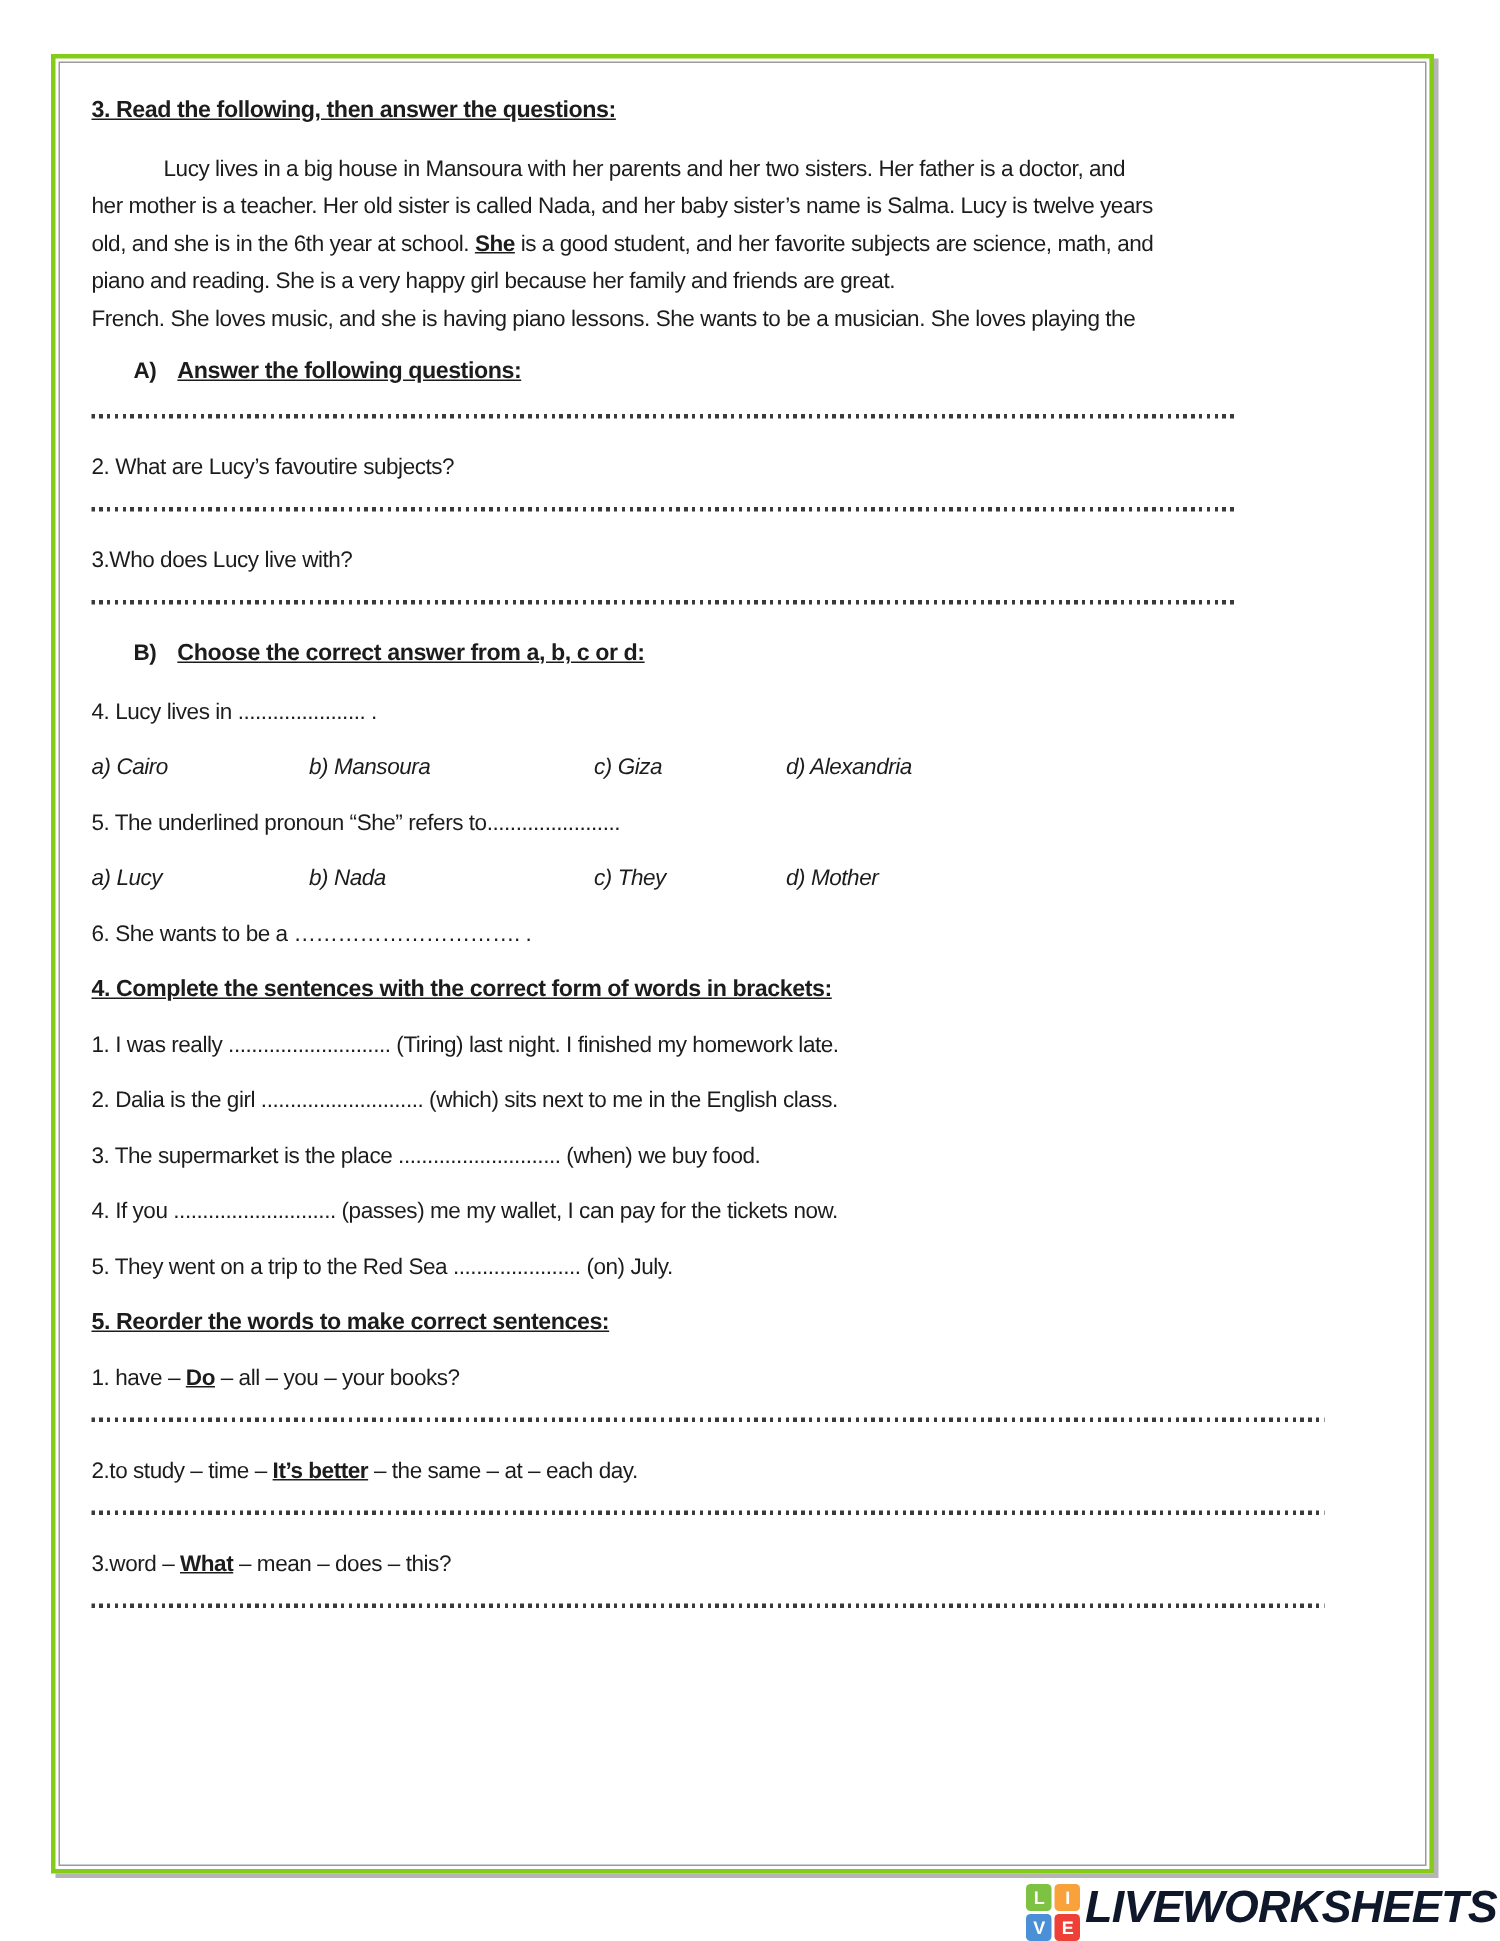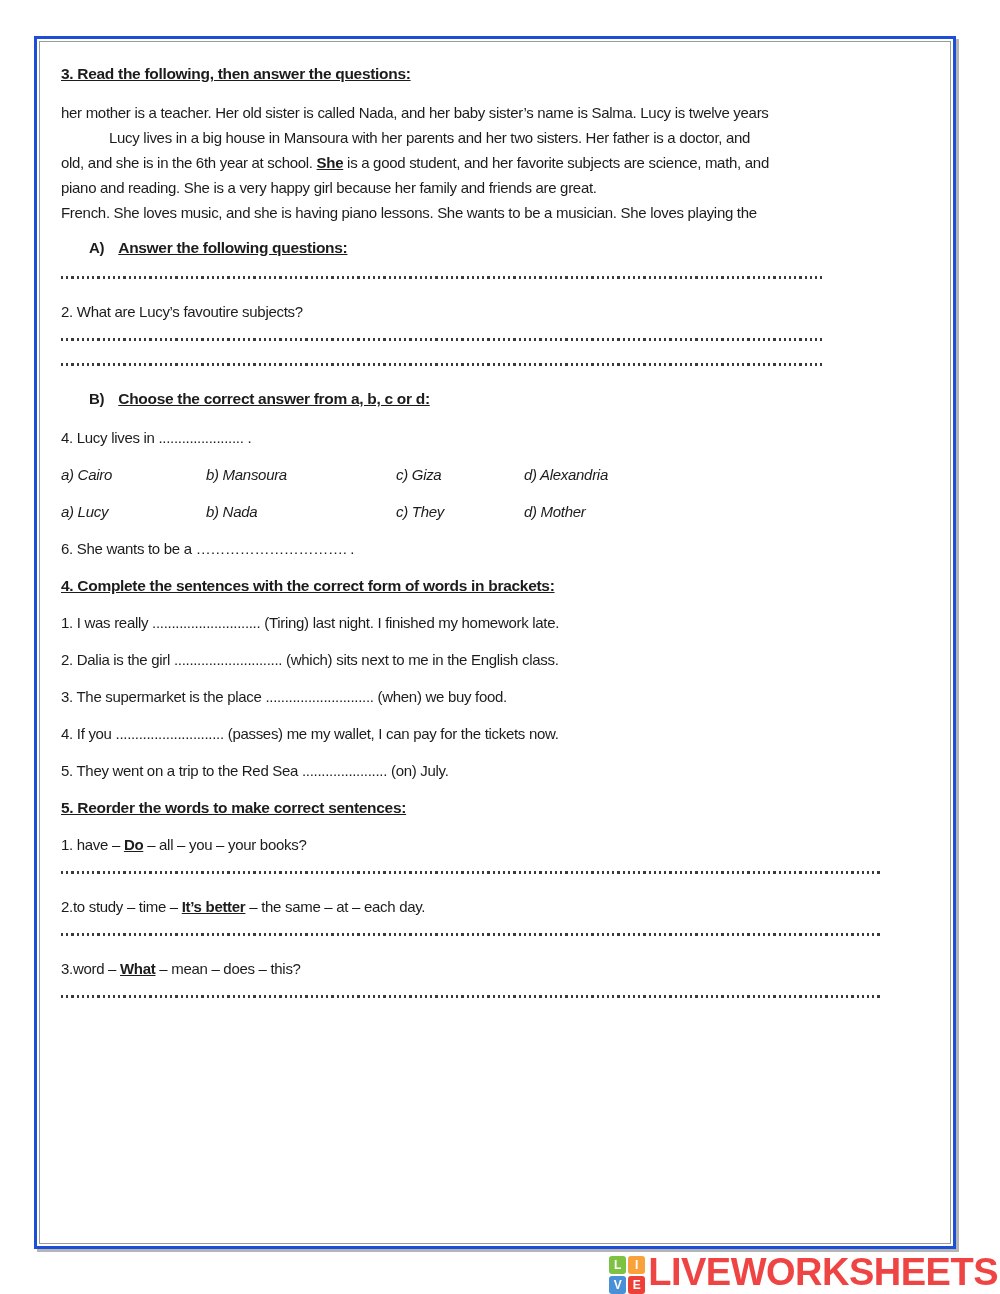--- a/index.html
+++ b/index.html
@@ -13,21 +13,21 @@
     color: #1c1c1c;
     overflow: hidden;
   }
   .sheet {
     position: absolute;
     left: 34px;
     top: 36px;
     width: 922px;
     height: 1213px;
     background: #ffffff;
-    border: 3px solid #1d4ed8;
+    border: 3px solid #84cc16;
     box-shadow: inset 0 0 0 2px #ffffff, inset 0 0 0 3px #9b9b9b, 3px 3px 0 #b5b5b5;
   }
   .content {
     padding: 24px 18px 0 24px;
     height: 100%;
     overflow: hidden;
     font-size: 15px;
     letter-spacing: -0.3px;
   }
   .row { margin: 0 0 16px 0; line-height: 21px; white-space: nowrap; }
@@ -70,64 +70,67 @@
     font-weight: bold;
     font-size: 12px;
     border-radius: 3px;
     line-height: 1;
   }
   .c-l { background: #7dc242; }
   .c-i { background: #f9a13a; }
   .c-v { background: #4a90d6; }
   .c-e { background: #ee4036; }
   .brand {
-    font-size: 38px;
+    font-size: 30px;
     font-weight: bold;
-    color: #ef4444;
+    color: #0f172a;
     letter-spacing: -0.5px;
     line-height: 40px;
     white-space: nowrap;
+    font-style: italic;
   }
 </style>
 </head>
 <body>
 
 <div class="page">
   <div class="sheet">
     <div class="content">
 
       <div class="row heading u">3. Read the following, then answer the questions:</div>
 
       <div class="passage">
+        <div class="pline indent">Lucy lives in a big house in Mansoura with her parents and her two sisters. Her father is a doctor, and</div>
         <div class="pline">her mother is a teacher. Her old sister is called Nada, and her baby sister’s name is Salma. Lucy is twelve years</div>
-        <div class="pline indent">Lucy lives in a big house in Mansoura with her parents and her two sisters. Her father is a doctor, and</div>
         <div class="pline"><span>old, and she is in the 6th year at school. </span><span class="b u">She</span><span> is a good student, and her favorite subjects are science, math, and</span></div>
         <div class="pline">piano and reading. She is a very happy girl because her family and friends are great.</div>
         <div class="pline">French. She loves music, and she is having piano lessons. She wants to be a musician. She loves playing the</div>
       </div>
 
       <div class="row sub"><span class="lab">A)</span><span class="txt">Answer the following questions:</span></div>
 
       <div class="ansline w-short"></div>
 
       <div class="row">2. What are Lucy’s favoutire subjects?</div>
       <div class="ansline w-short"></div>
 
+      <div class="row">3.Who does Lucy live with?</div>
       <div class="ansline w-short"></div>
 
       <div class="row sub"><span class="lab">B)</span><span class="txt">Choose the correct answer from a, b, c or d:</span></div>
 
       <div class="row">4. Lucy lives in ...................... .</div>
       <div class="row opts">
         <span>a) Cairo</span>
         <span>b) Mansoura</span>
         <span>c) Giza</span>
         <span>d) Alexandria</span>
       </div>
 
+      <div class="row">5. The underlined pronoun “She” refers to.......................</div>
       <div class="row opts">
         <span>a) Lucy</span>
         <span>b) Nada</span>
         <span>c) They</span>
         <span>d) Mother</span>
       </div>
 
       <div class="row">6. She wants to be a …………………………. .</div>
 
       <div class="row heading u">4. Complete the sentences with the correct form of words in brackets:</div>

